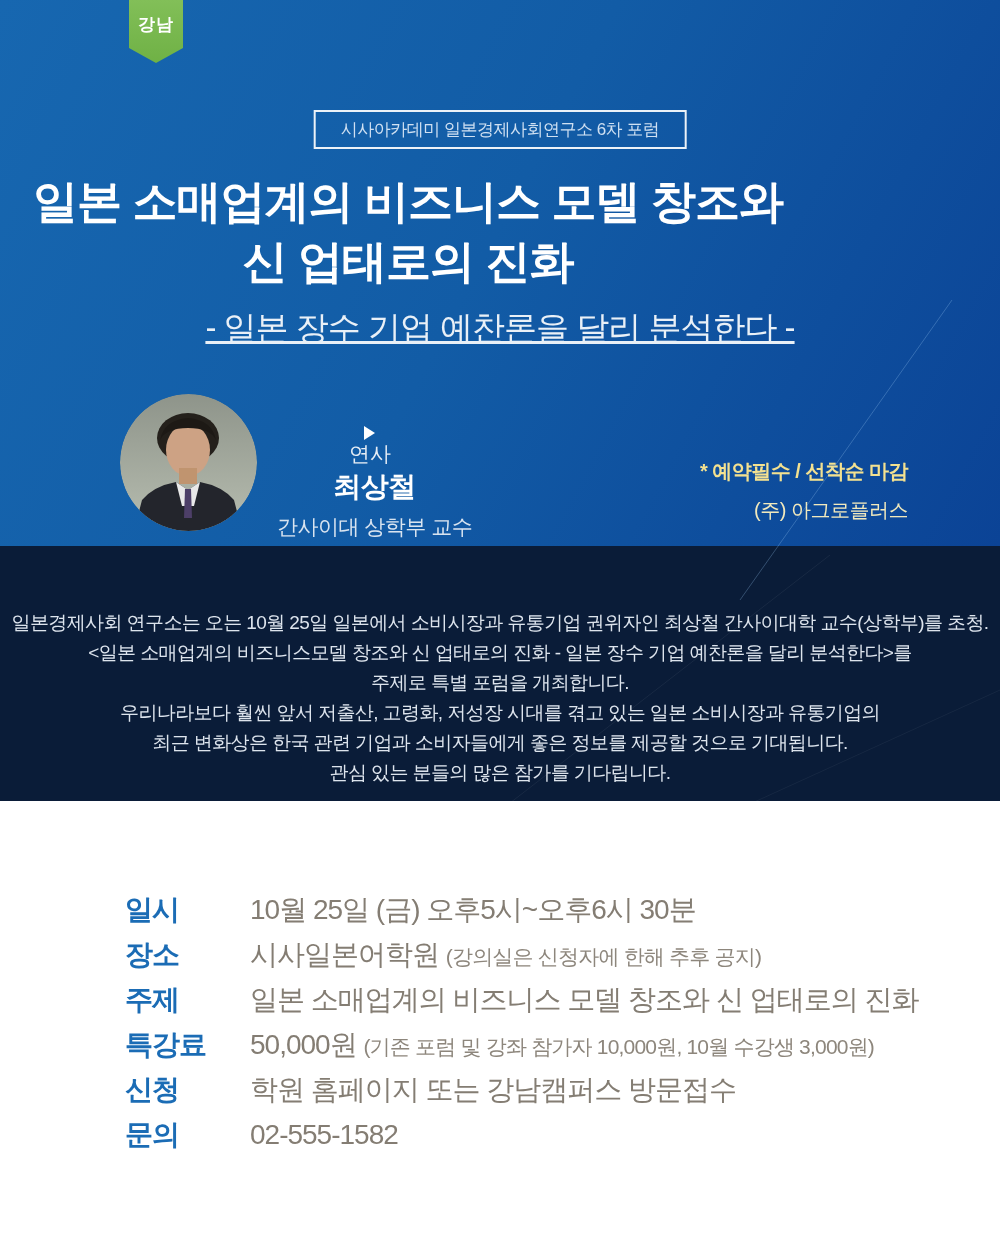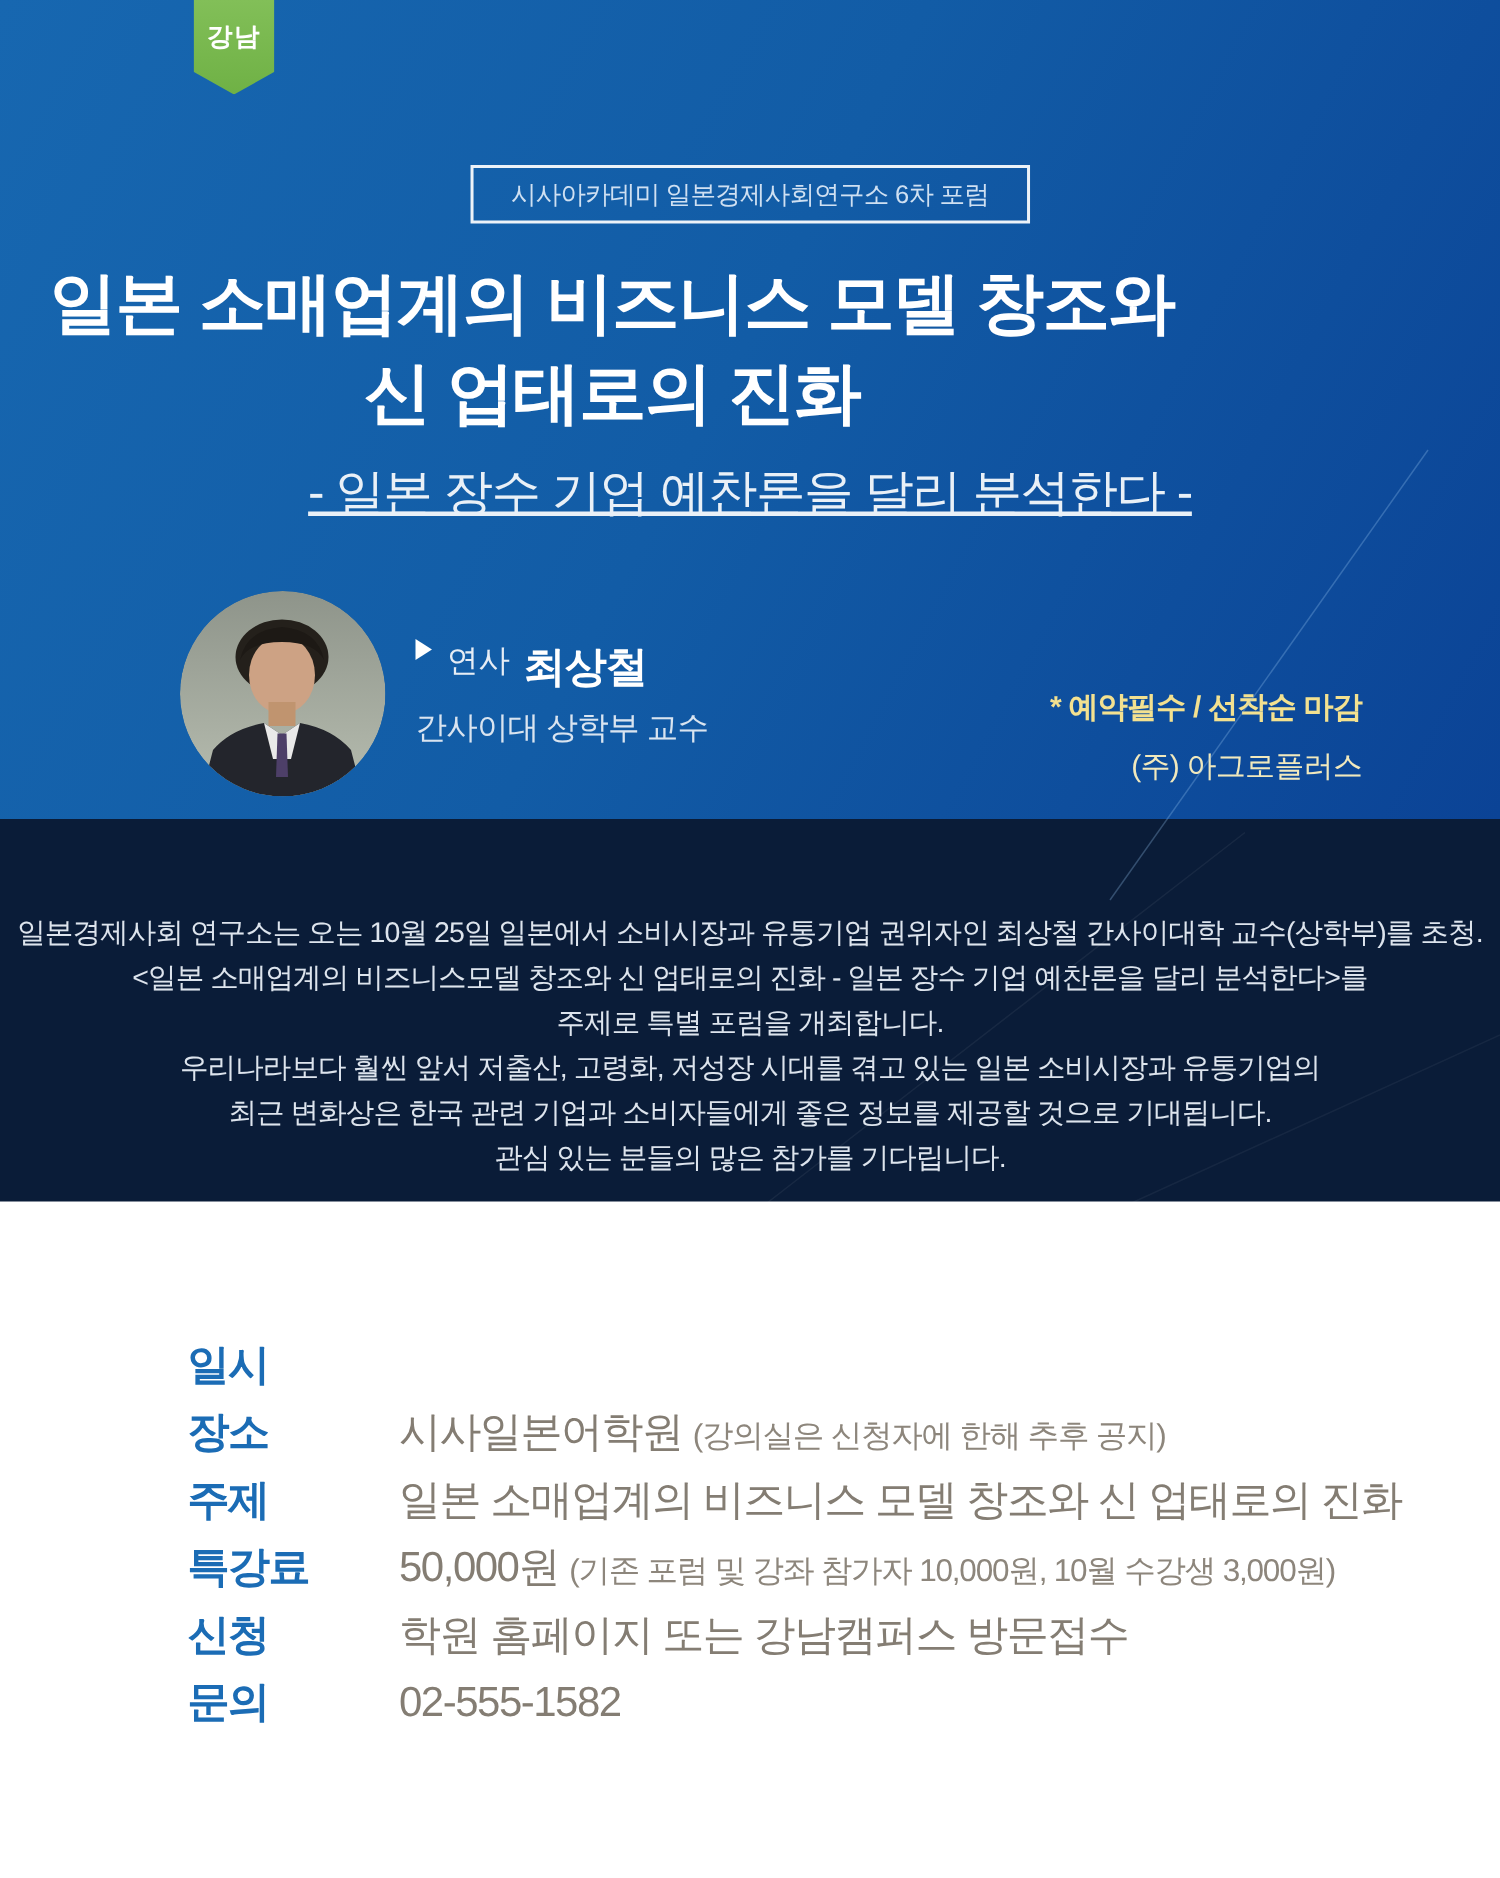--- a/index.html
+++ b/index.html
@@ -46,21 +46,21 @@
     position:absolute; left:0; top:306px; width:1000px;
     text-align:center; color:#e9f0f7;
     font-size:33px; font-weight:300; letter-spacing:-1px;text-decoration:underline;
   }
   .speaker-photo {
     position:absolute; left:120px; top:394px;
     width:137px; height:137px; border-radius:50%;
     overflow:hidden;
   }
   .speaker-info { position:absolute; left:277px; top:426px; }
-  .speaker-line1 { display:flex; align-items:flex-start; }
+  .speaker-line1 { display:flex; align-items:center;flex-direction:column; }
   .arrow-icon {
     width:0; height:0; margin-right:10px;
     border-left:11px solid #ffffff;
     border-top:7px solid transparent;
     border-bottom:7px solid transparent;
   }
   .speaker-role { font-size:21px; font-weight:300; color:#e6edf5; margin-right:9px; }
   .speaker-name { font-size:28px; font-weight:700; color:#ffffff; letter-spacing:-0.5px; }
   .speaker-affil { margin-top:7px; font-size:21px; font-weight:300; color:#d9e4f0; letter-spacing:-0.5px; }
   .hero-notes { position:absolute; right:92px; top:458px; text-align:right; }
@@ -78,21 +78,21 @@
     font-size:19px; font-weight:300; line-height:30px;
     color:#dde4ed; letter-spacing:-0.6px;
   }
 
   
   .details {
     position:absolute; left:0; top:837px; width:1000px; height:415px;
     background:#ffffff;
     padding:54px 0 0 125px;
   }
-  .detail-row { display:flex; align-items:baseline; height:45px;gap:16px; }
+  .detail-row { display:flex; align-items:baseline; height:45px; }
   .detail-label {
     width:125px; flex:0 0 125px;
     font-size:28px; font-weight:700; color:#1b6cb5; letter-spacing:-1px;
   }
   .detail-value {
     font-size:28px; font-weight:300; color:#847d73; letter-spacing:-1px;
     white-space:nowrap;
   }
   .detail-sub { font-size:21px; font-weight:300; color:#8d867c; letter-spacing:-0.8px;text-align:right; }
 
@@ -165,20 +165,21 @@
     <p>&lt;일본 소매업계의 비즈니스모델 창조와 신 업태로의 진화 - 일본 장수 기업 예찬론을 달리 분석한다&gt;를</p>
     <p>주제로 특별 포럼을 개최합니다.</p>
     <p>우리나라보다 훨씬 앞서 저출산, 고령화, 저성장 시대를 겪고 있는 일본 소비시장과 유통기업의</p>
     <p>최근 변화상은 한국 관련 기업과 소비자들에게 좋은 정보를 제공할 것으로 기대됩니다.</p>
     <p>관심 있는 분들의 많은 참가를 기다립니다.</p>
   </div>
 
   <div class="details">
     <div class="detail-row">
       <div class="detail-label">일시</div>
+      <div class="detail-value"><span>10월 25일 (금) 오후5시~오후6시 30분</span> <span class="detail-sub"></span></div>
     </div>
     <div class="detail-row">
       <div class="detail-label">장소</div>
       <div class="detail-value"><span>시사일본어학원</span> <span class="detail-sub">(강의실은 신청자에 한해 추후 공지)</span></div>
     </div>
     <div class="detail-row">
       <div class="detail-label">주제</div>
       <div class="detail-value"><span>일본 소매업계의 비즈니스 모델 창조와 신 업태로의 진화</span> <span class="detail-sub"></span></div>
     </div>
     <div class="detail-row">

